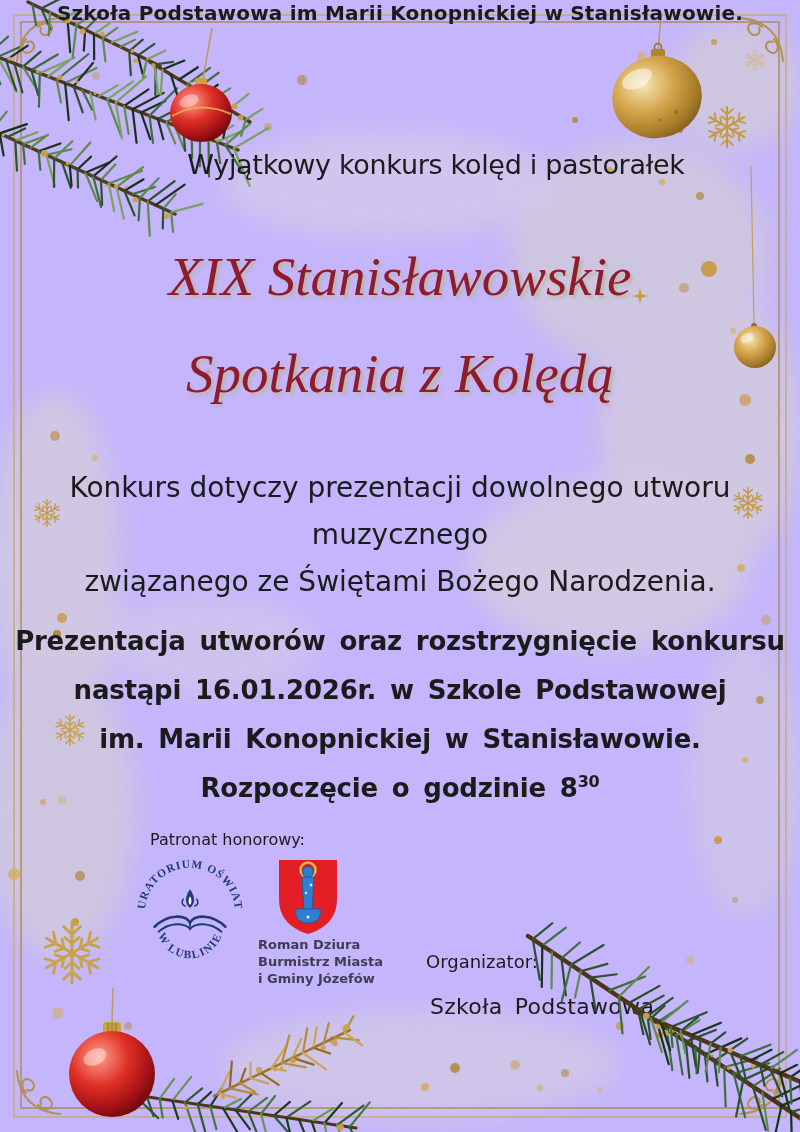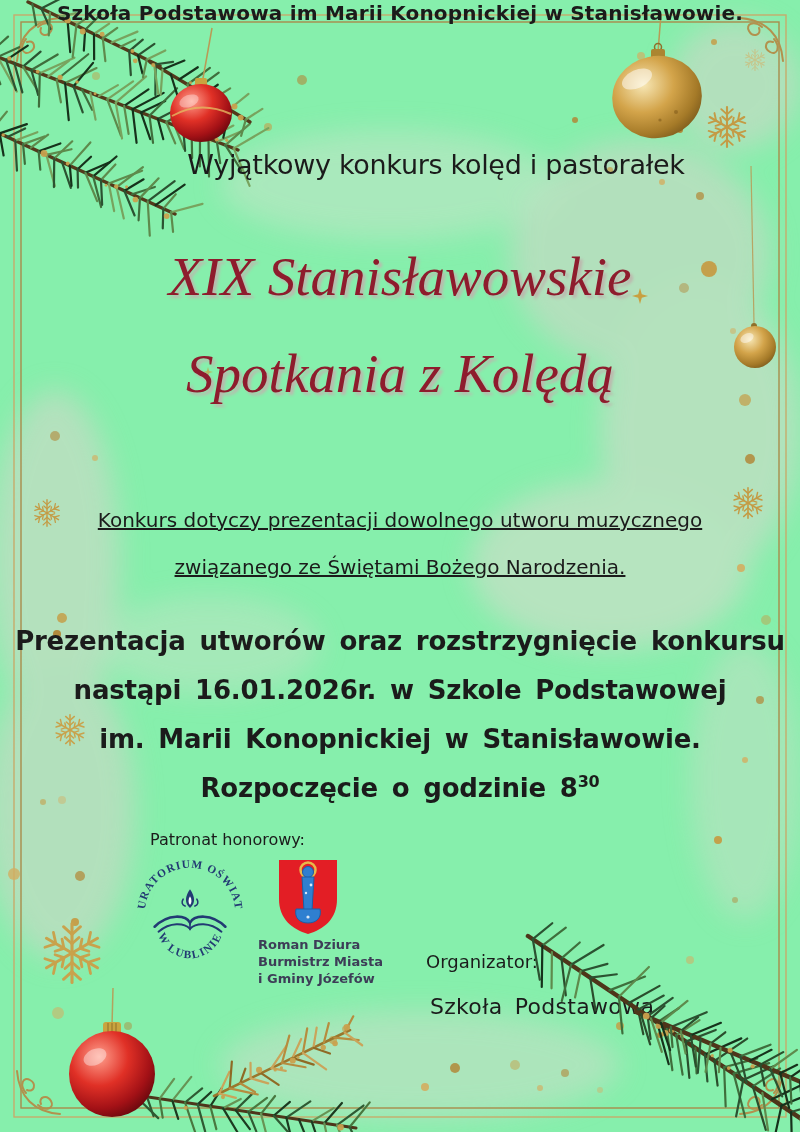--- a/index.html
+++ b/index.html
@@ -1,28 +1,28 @@
 <!DOCTYPE html>
 <html lang="pl"><head>
 <meta charset="utf-8">
 <style>
   html,body{margin:0;padding:0;background:#ffffff;}
-  .poster{position:relative;width:800px;height:1132px;overflow:hidden;background:#86efac;
+  .poster{position:relative;width:800px;height:1132px;overflow:hidden;background:#c4b5fd;
           font-family:"DejaVu Sans","Liberation Sans",sans-serif;color:#1b1b1b;user-select:none;}
   svg.layer{position:absolute;left:0;top:0;pointer-events:none;}
   #bg-layer{z-index:1;}
   #fg-layer{z-index:20;}
   .txt{position:absolute;z-index:10;}
   .logo{position:absolute;z-index:10;}
   .center{left:0;width:100%;text-align:center;}
   .school-header{top:1px;font-size:20px;font-weight:bold;letter-spacing:.2px;}
   .subtitle{top:149px;font-size:27px;letter-spacing:-.3px;margin-left:36px;}
   .main-title{top:228px;font-family:"Liberation Serif","DejaVu Serif",serif;font-style:italic;
               font-size:55px;line-height:97px;color:#8e1c2d;text-shadow:3px 3px 3px #bdb7ae;}
-  .desc{top:497px;font-size:20px;line-height:47px;text-decoration:underline;}
+  .desc{top:464px;font-size:28px;line-height:47px;}
   .details{top:617px;font-size:26px;font-weight:bold;line-height:49px;word-spacing:5px;letter-spacing:-.2px;}
   .details sup{font-size:16px;vertical-align:super;line-height:0;}
   .patronat-label{left:150px;top:830px;font-size:16px;}
   .mayor{left:258px;top:936px;font-size:13px;font-weight:bold;line-height:17px;color:#3d3d57;}
   .organizator-label{left:426px;top:951px;font-size:18px;}
   .org-block{left:382px;top:988px;font-size:22px;line-height:38px;word-spacing:5px;letter-spacing:.3px;margin-left:48px;}
   .kuratorium-logo{left:128px;top:852px;}
   .crest-logo{left:276px;top:857px;}
 </style>
 </head>

